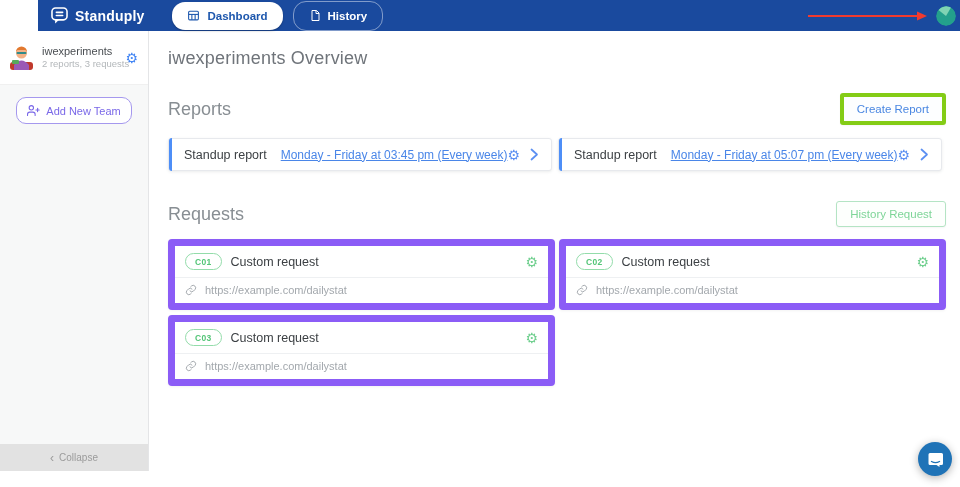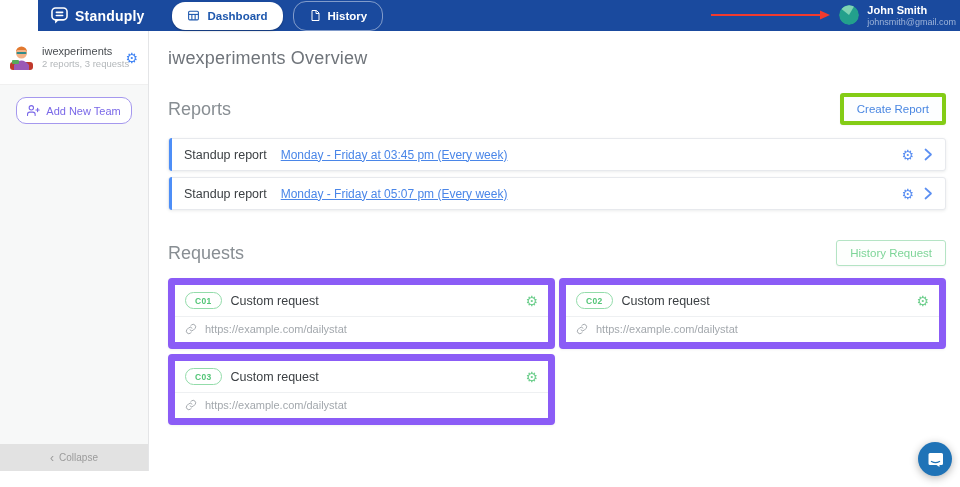--- a/index.html
+++ b/index.html
@@ -51,21 +51,21 @@
   .page-title { font-size:18px; font-weight:normal; color:#6f747a; letter-spacing:.2px; }
   .section-head { display:flex; align-items:center; justify-content:space-between; }
   .section-head.reports { margin-top:24px; }
   .section-head.requests { margin-top:30px; }
   .section-title { font-size:18px; font-weight:normal; color:#888e93; }
   .btn-outline { border-radius:3px; font-size:11.5px; padding:6px 13px; cursor:pointer;
     font-family:inherit; background:#fdfeff; box-shadow:0 1px 2px rgba(0,0,0,.04); }
   .btn-blue { border:4px solid #84cc16; color:#4a87e2; }
   .btn-green { border:1px solid #b4e4c4; color:#7ed598; background:#fdfffd; }
 
-  .report-rows { margin-top:13px; display:flex; flex-direction:column; gap:6px; }
+  .report-rows { margin-top:13px; display:flex; flex-direction:row; gap:6px; }
   .report-row { position:relative; height:33px; background:#fff; border:1px solid #e7e9ed;
     border-radius:3px; display:flex; align-items:center; padding:0 12px 0 15px;
     box-shadow:0 1px 3px rgba(60,64,67,.10); cursor:pointer; }
   .report-row::before { content:""; position:absolute; left:0; top:-1px; bottom:-1px; width:3px;
     background:#4d8ef7; border-radius:3px 0 0 3px; }
   .report-label { font-size:12.5px; color:#3c4044; margin-right:14px; }
   .report-link { font-size:12px; color:#4a86e8; text-decoration:underline; cursor:pointer; }
   .row-icons { margin-left:auto; display:flex; align-items:center; gap:10px; }
   .gear-blue { color:#5b8ff2; font-size:14px; line-height:1; cursor:pointer; }
   .chev-right { display:flex; cursor:pointer; }
@@ -132,24 +132,20 @@
         <line x1="0" y1="6" x2="109" y2="6" stroke="#f23a2e" stroke-width="2"></line>
         <path d="M119 6 l-10 -4.5 v9 z" fill="#f23a2e"></path>
       </svg>
     </span>
     <span class="avatar" style="display:flex;">
       <svg width="20" height="20" viewBox="0 0 20 20">
         <circle cx="10" cy="10" r="10" fill="#23a08c"></circle>
         <path d="M10 10 L2.5 4 A10 10 0 0 1 15 1.4 Z" fill="#7fd3b4"></path>
       </svg>
     </span>
-    <span class="user-names">
-      <div class="user-name">John Smith</div>
-      <div class="user-email">johnsmith@gmail.com</div>
-    </span>
     <span class="caret-down"></span>
   </div>
 </div>
 
 <div class="sidebar">
   <div class="team-block">
     <span class="team-avatar" style="display:flex;">
       <svg width="27" height="27" viewBox="0 0 27 27">
         <rect x="2" y="18" width="23" height="8" rx="3" fill="#c0392b"></rect>
         <path d="M6 21 q7.5 -9 15 0 v5 h-15 z" fill="#9b59b6"></path>

